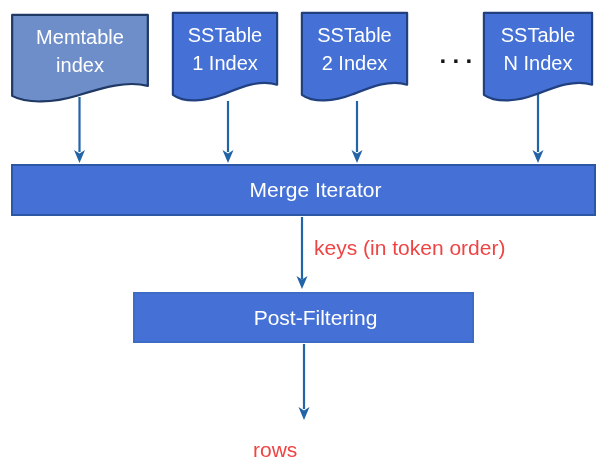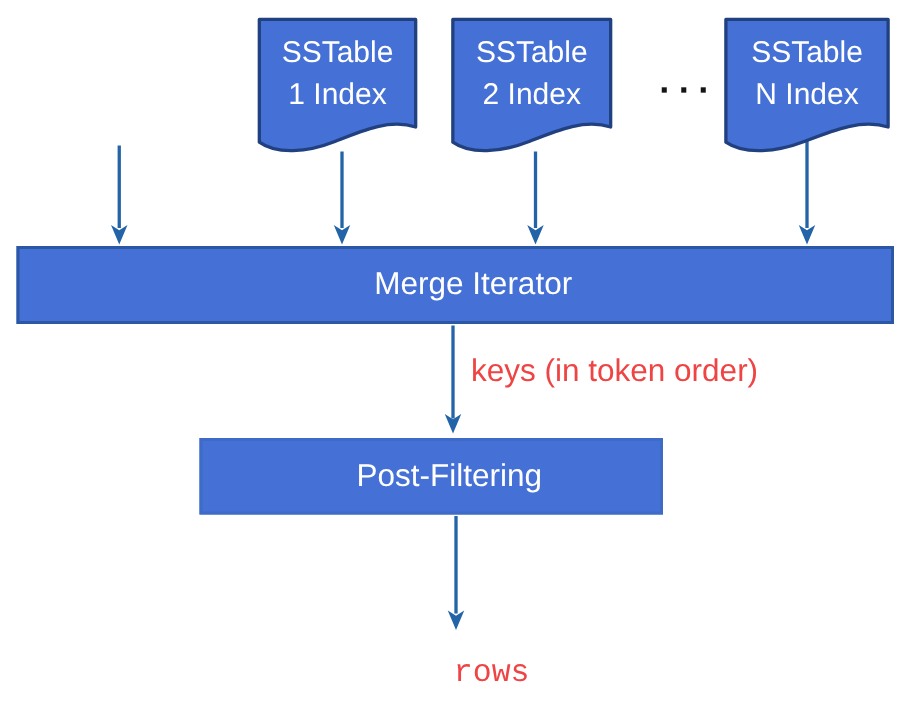--- a/index.html
+++ b/index.html
@@ -44,40 +44,40 @@
   .bar {
     position: absolute;
     box-sizing: border-box;
     border: 2px solid;
     text-align: center;
     color: #ffffff;
     font-size: 21px;
     padding-left: 24px;
   }
   .bar.merge { left: 11px; top: 164px; width: 585px; height: 52px; line-height: 48px; }
-  .bar.post  { left: 133px; top: 292px; width: 309px; height: 51px; line-height: 47px; }
+  .bar.post  { left: 133px; top: 292px; width: 341px; height: 51px; line-height: 47px; }
   .ellipsis {
     position: absolute;
     left: 433px; top: 49px;
     width: 52px;
     text-align: center;
     color: #141414;
     font-size: 24px;
     font-weight: bold;
     letter-spacing: 5px;
     line-height: 24px;
   }
   .flowlabel {
     position: absolute;
     color: #ef4444;
     font-size: 21px;
     line-height: 26px;
   }
   .flowlabel.keys { left: 314px; top: 235px; }
-  .flowlabel.rows { left: 253px; top: 437px; width: 100px; text-align: right; font-family: Liberation Mono, monospace; }
+  .flowlabel.rows { left: 253px; top: 437px; width: 100px; text-align: left; }
 </style>
 </head>
 <body>
 
 <div class="canvas">
 
   <svg class="arrows" viewBox="0 0 609 469">
     <g>
       <line class="arrow-line" x1="79.5" y1="97" x2="79.5" y2="152" stroke-width="2.2" stroke="#2264a7"></line>
       <polygon class="arrow-head" points="74,150 79.5,163 85,150 79.5,153.5" fill="#2264a7"></polygon>
@@ -97,20 +97,27 @@
     <g>
       <line class="arrow-line" x1="302" y1="217" x2="302" y2="279" stroke-width="2.2" stroke="#2264a7"></line>
       <polygon class="arrow-head" points="296.5,276 302,289 307.5,276 302,279.5" fill="#2264a7"></polygon>
     </g>
     <g>
       <line class="arrow-line" x1="304" y1="344" x2="304" y2="409" stroke-width="2.2" stroke="#2264a7"></line>
       <polygon class="arrow-head" points="298.5,407 304,420 309.5,407 304,410.5" fill="#2264a7"></polygon>
     </g>
   </svg>
 
+  <div class="docbox" style="left:11px; top:14px; width:138px; height:91px;">
+    <svg viewBox="0 0 120 100" preserveAspectRatio="none">
+      <path class="doc-path" d="M1,1 H119 V79 C100,73 80,81 58,89.5 C37,97.5 14,99 1,90 Z" fill="#6e8ec9" stroke="#1f3864"></path>
+    </svg>
+    <div class="doclabel">Memtable
+index</div>
+  </div>
 
   <div class="docbox" style="left:172px; top:12px; width:106px; height:92px;">
     <svg viewBox="0 0 120 100" preserveAspectRatio="none">
       <path class="doc-path" d="M1,1 H119 V79 C100,73 80,81 58,89.5 C37,97.5 14,99 1,90 Z" fill="#4571d6" stroke="#21407f"></path>
     </svg>
     <div class="doclabel">SSTable
 1 Index</div>
   </div>
 
   <div class="docbox" style="left:301px; top:12px; width:107px; height:92px;">

